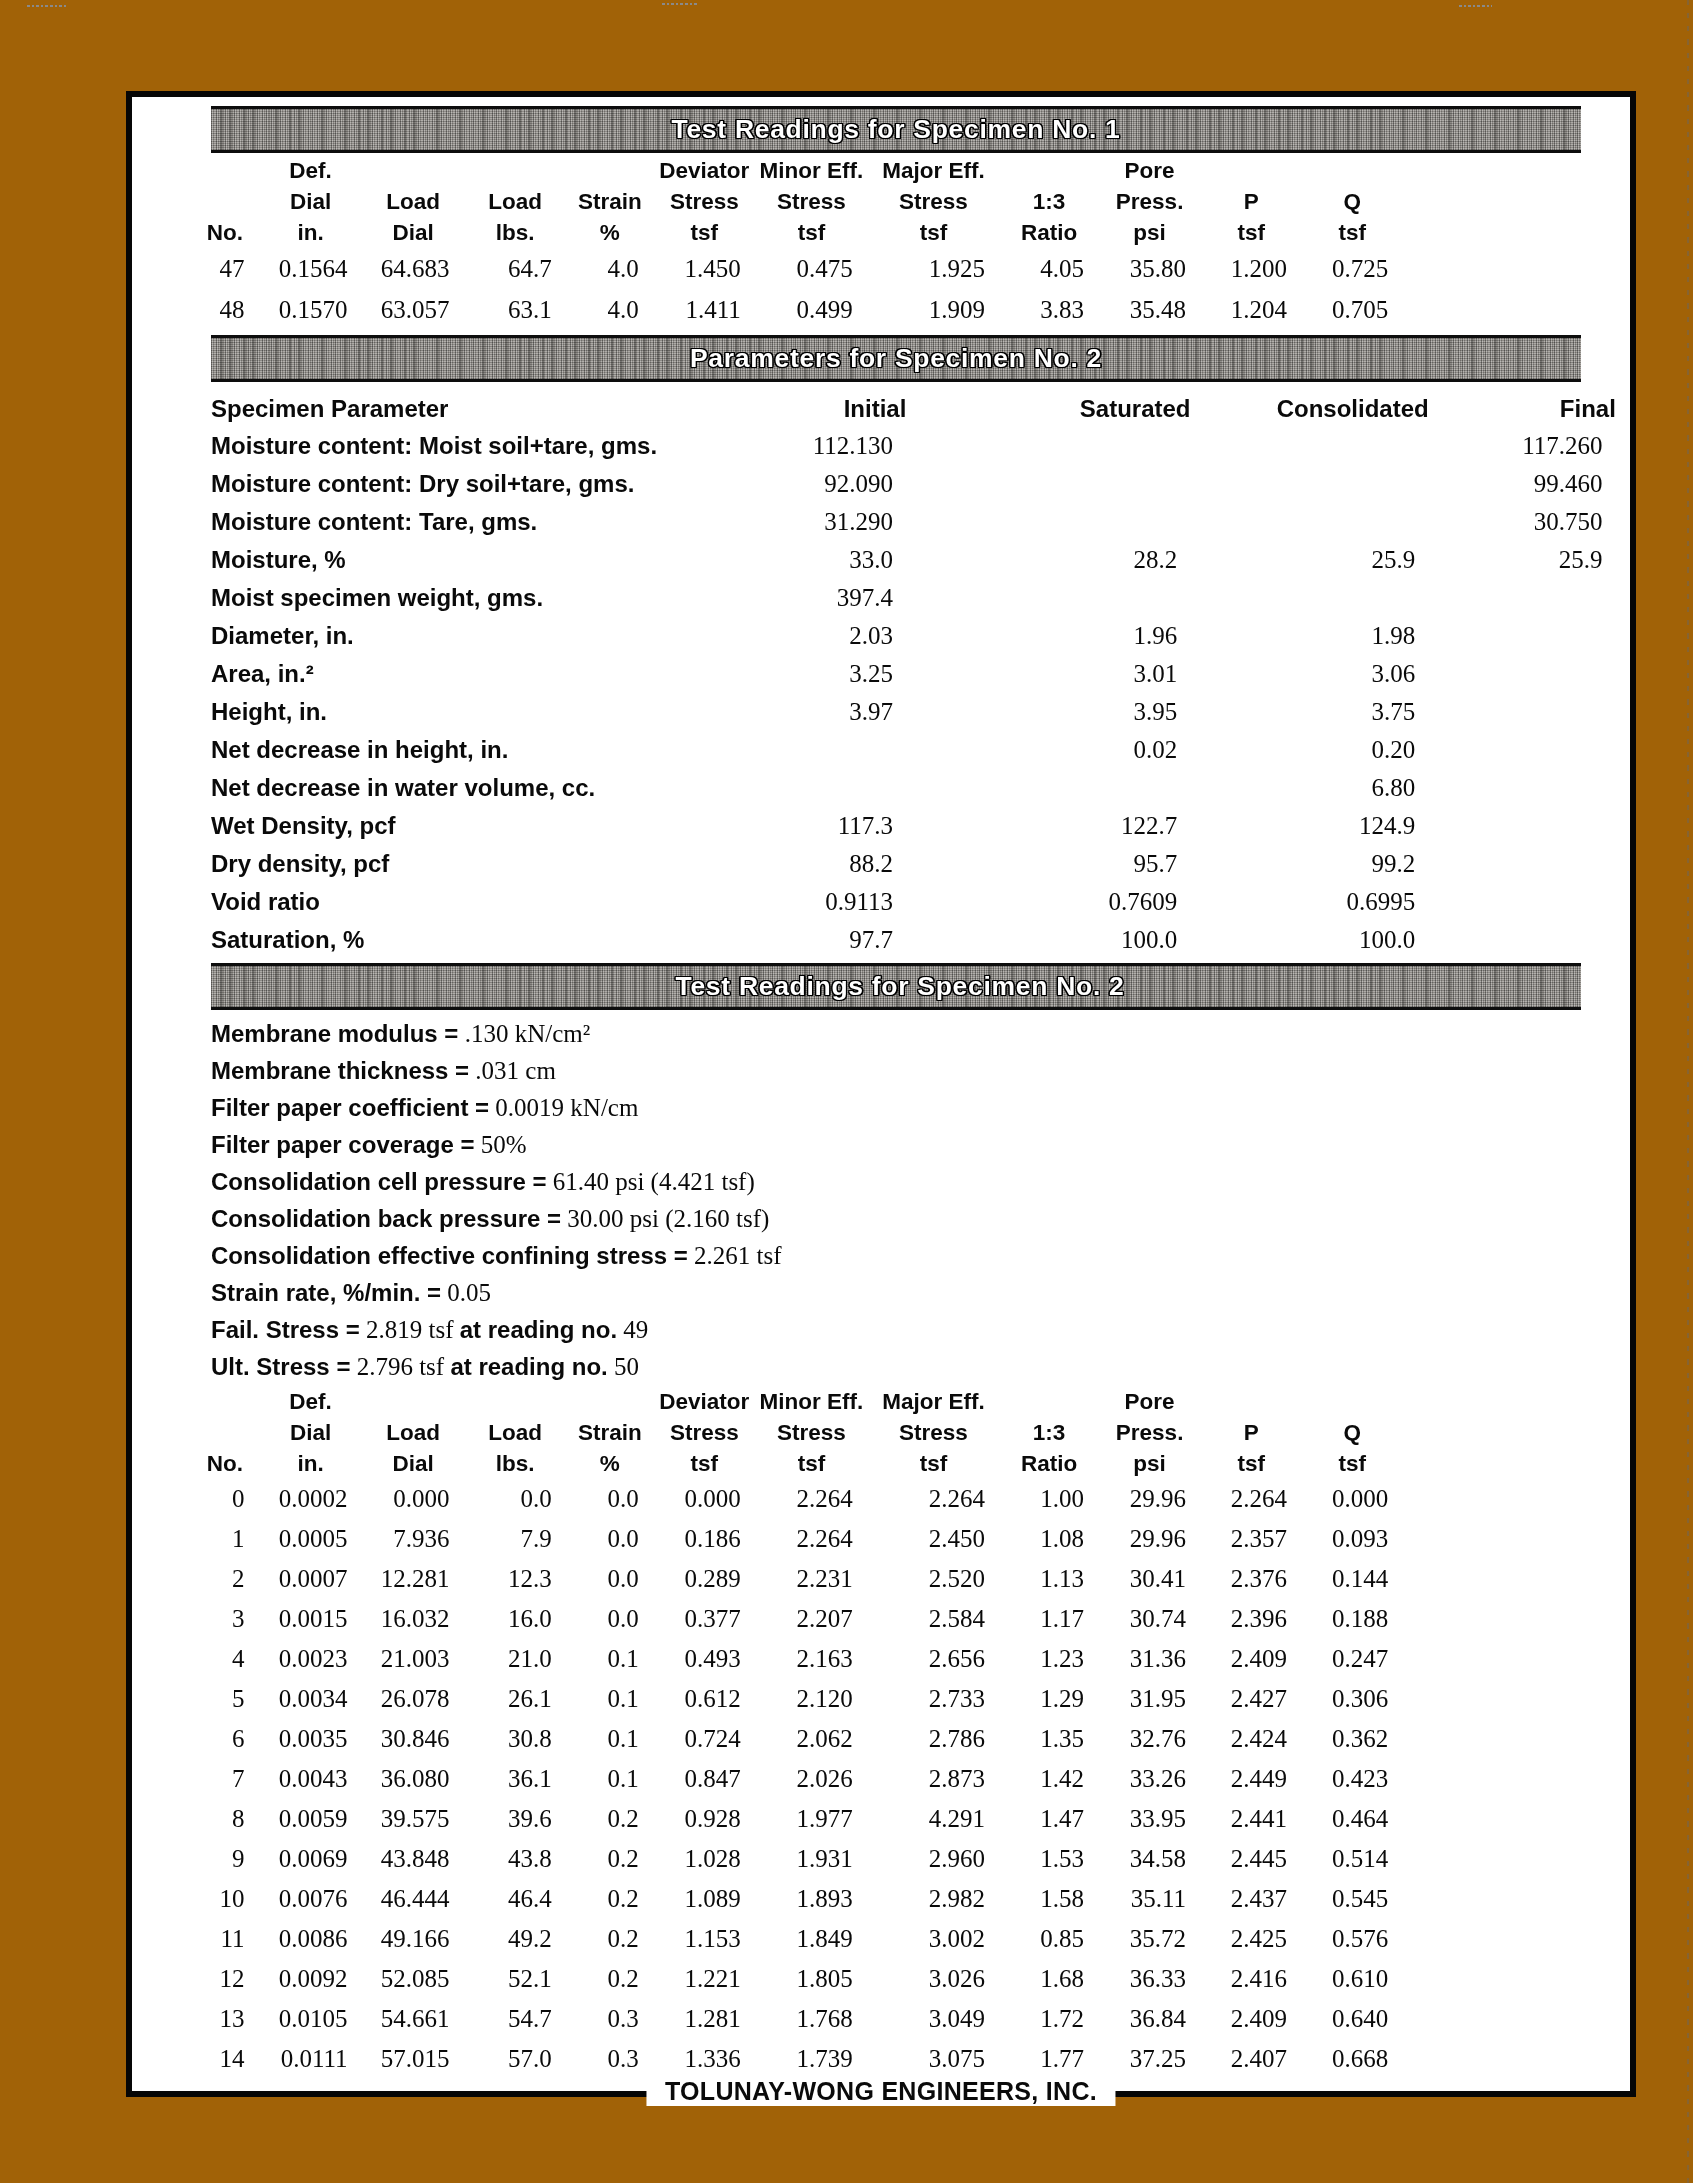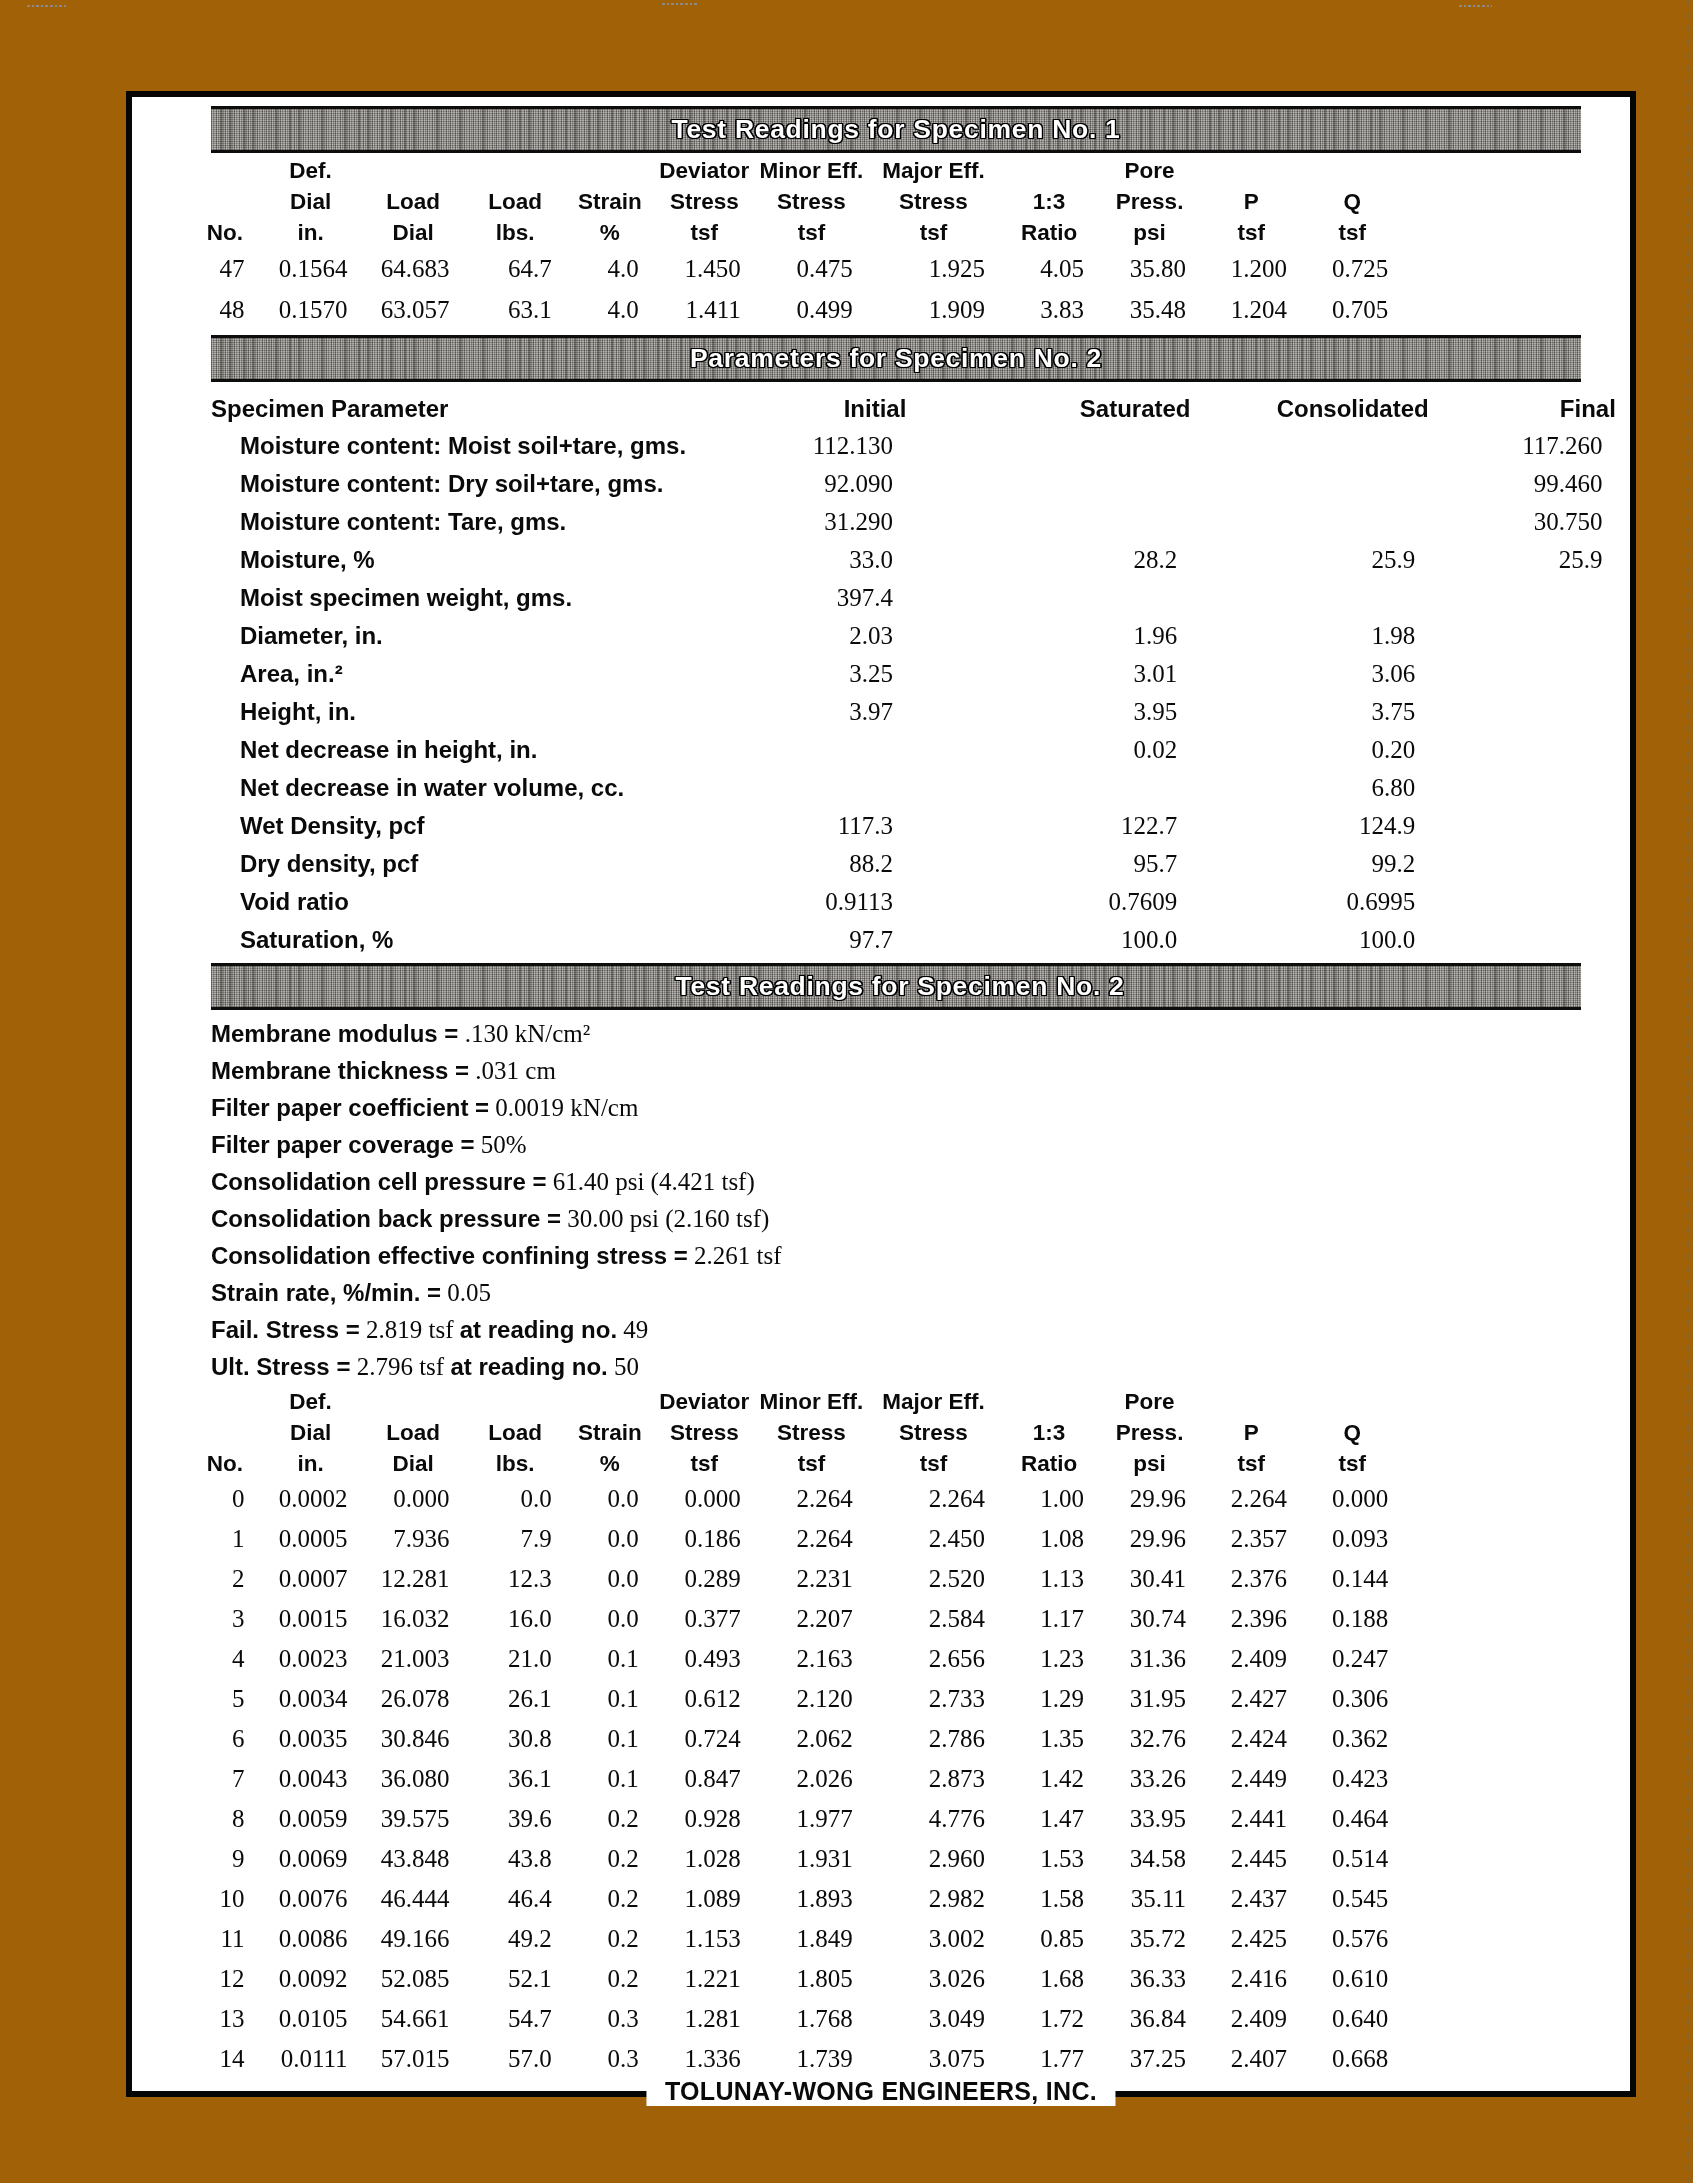--- a/index.html
+++ b/index.html
@@ -31,21 +31,21 @@
   .readings{margin-top:1.3px;}
   .readings th{font:700 22.5px/31px "Liberation Sans",sans-serif;text-align:center;padding:0;white-space:nowrap;overflow:visible;}
   .readings th.c0{text-align:right;padding-right:16px;}
   .readings td{font:400 25px/41px "Liberation Serif",serif;text-align:right;padding:0 14.6px 0 0;white-space:nowrap;}
   .r2 td{line-height:40px;}
 
   .params{margin-top:8px;}
   .params th{font:700 24px/37px "Liberation Sans",sans-serif;text-align:right;padding:0 13.2px 0 0;white-space:nowrap;}
   .params th.p-label{text-align:left;padding:0 0 0 79px;}
   .params td{font:400 25px/38px "Liberation Serif",serif;text-align:right;padding:0 26.5px 0 0;white-space:nowrap;}
-  .params td.p-label{font:700 24px/38px "Liberation Sans",sans-serif;text-align:left;padding:0 0 0 108px;}
+  .params td.p-label{font:700 24px/38px "Liberation Sans",sans-serif;text-align:left;padding:0 0 0 79px;}
 
   .info{margin:5.3px 0 0 79px;}
   .info .line{font:400 25px/37px "Liberation Serif",serif;white-space:nowrap;}
   .info .b{font:700 24px "Liberation Sans",sans-serif;}
 
   .footer{position:absolute;left:50%;bottom:-14.6px;transform:translateX(-50%);
           background:#fff;padding:0 18.5px;white-space:nowrap;
           font:700 25px/29px "Liberation Sans",sans-serif;letter-spacing:0.3px;}
 </style>
 </head>
@@ -487,21 +487,21 @@
             <td></td>
           </tr>
           <tr>
             <td>8</td>
             <td>0.0059</td>
             <td>39.575</td>
             <td>39.6</td>
             <td>0.2</td>
             <td>0.928</td>
             <td>1.977</td>
-            <td>4.776</td>
+            <td>4.291</td>
             <td>1.47</td>
             <td>33.95</td>
             <td>2.441</td>
             <td>0.464</td>
             <td></td>
           </tr>
           <tr>
             <td>9</td>
             <td>0.0069</td>
             <td>43.848</td>

